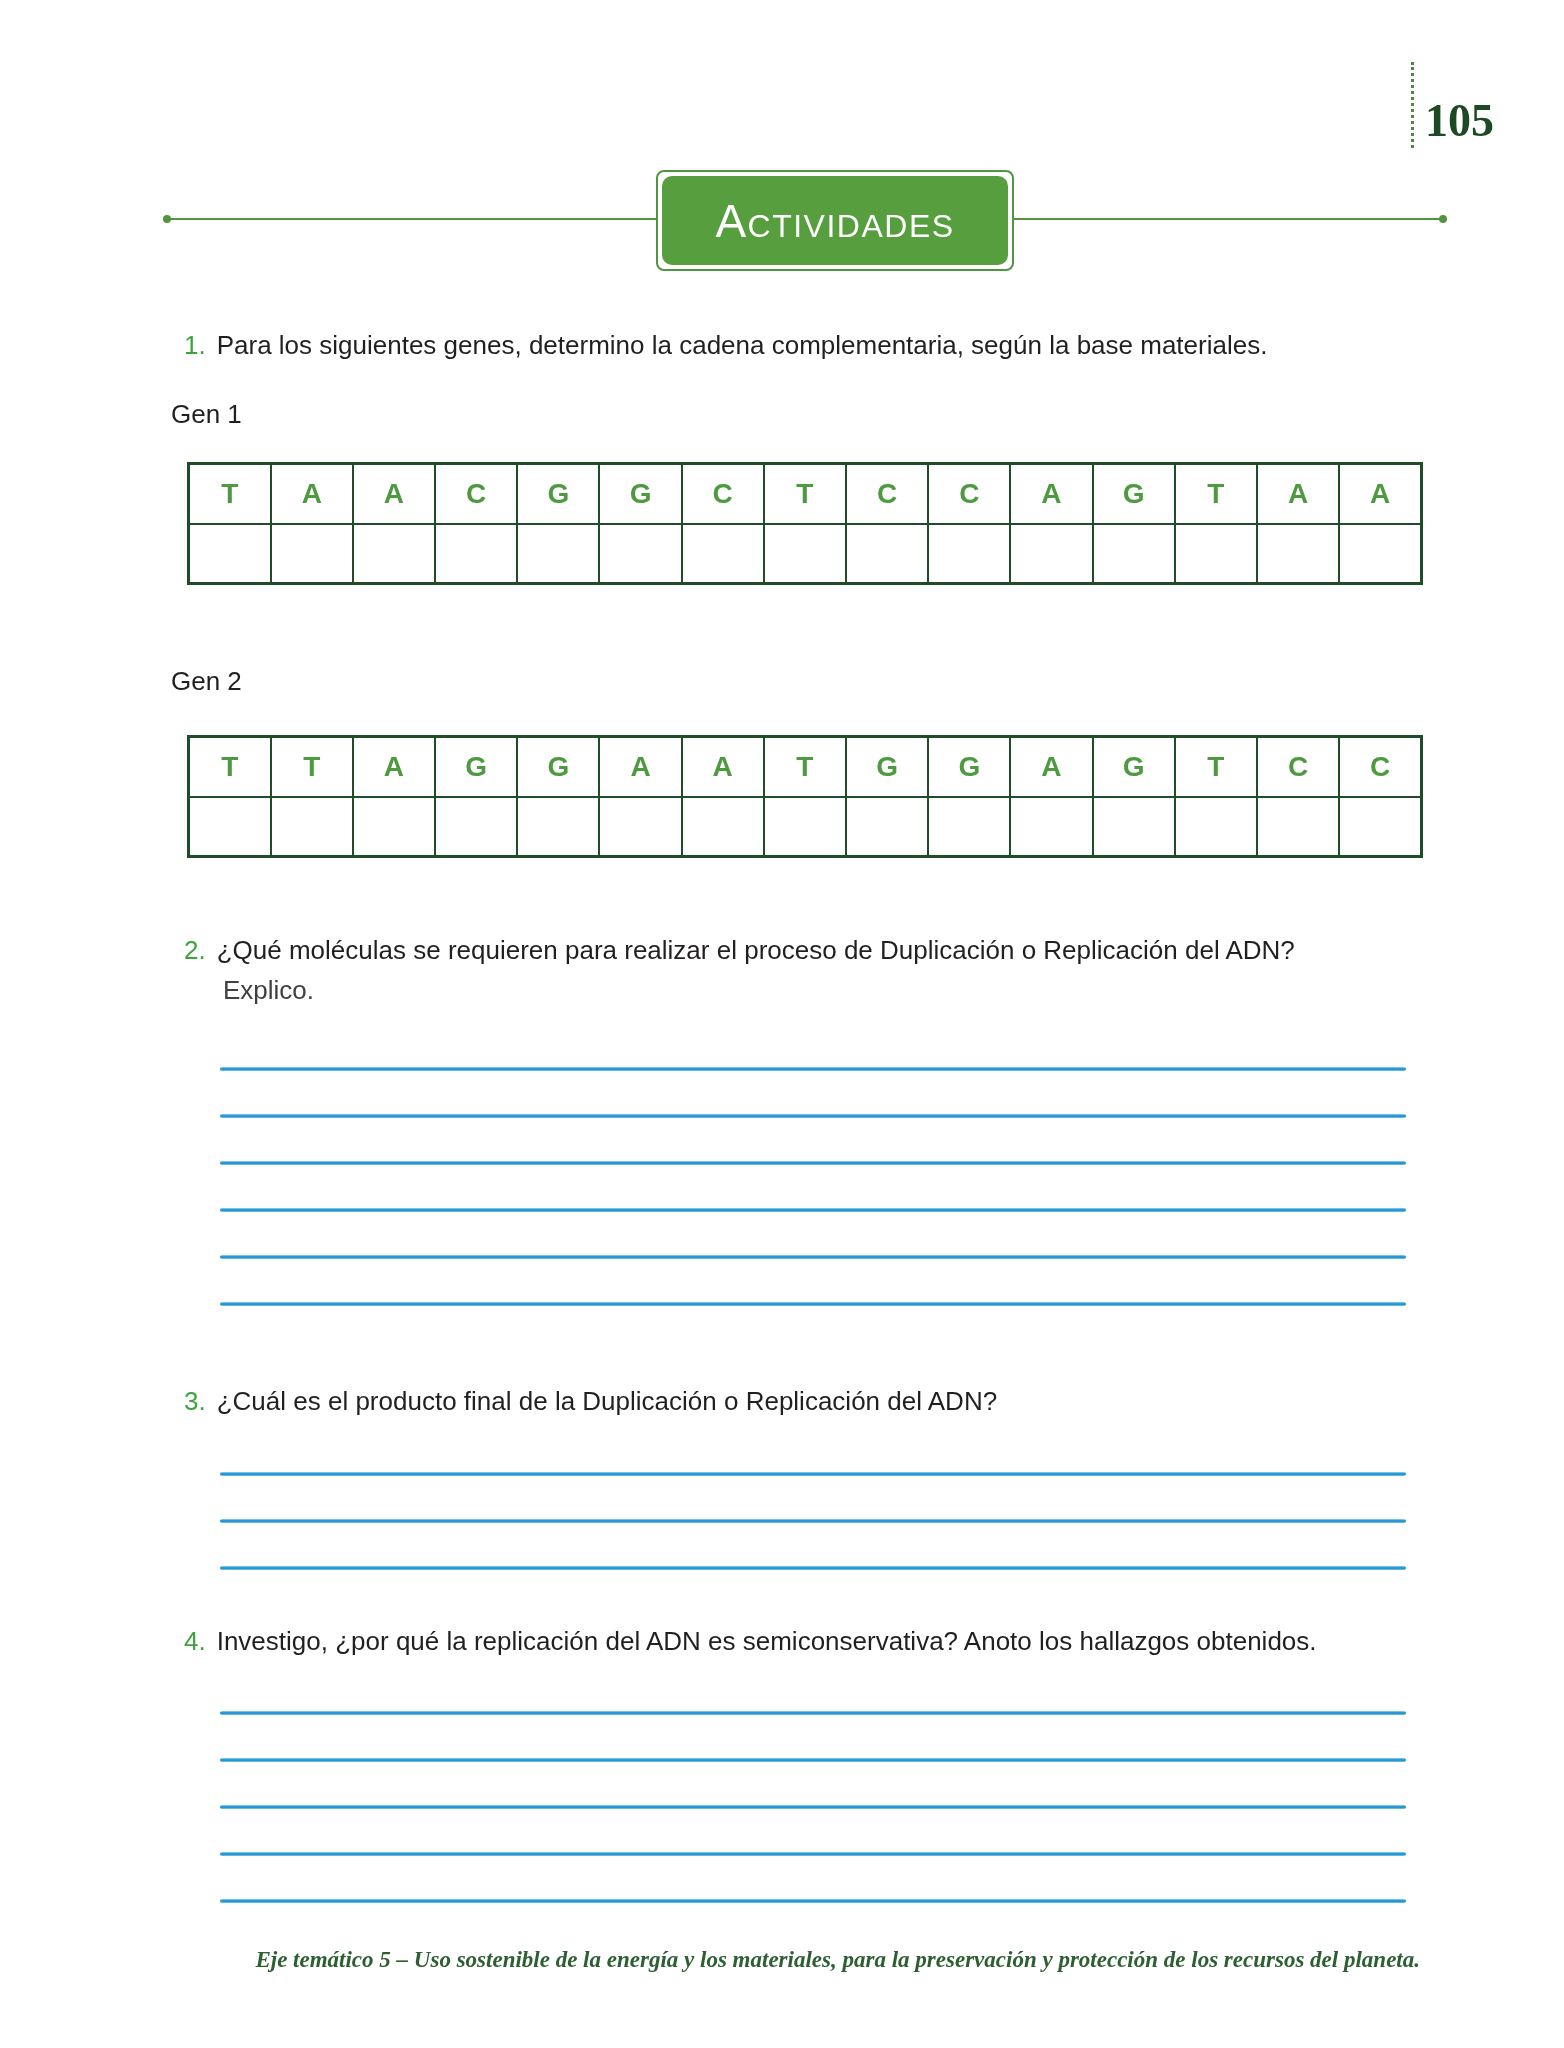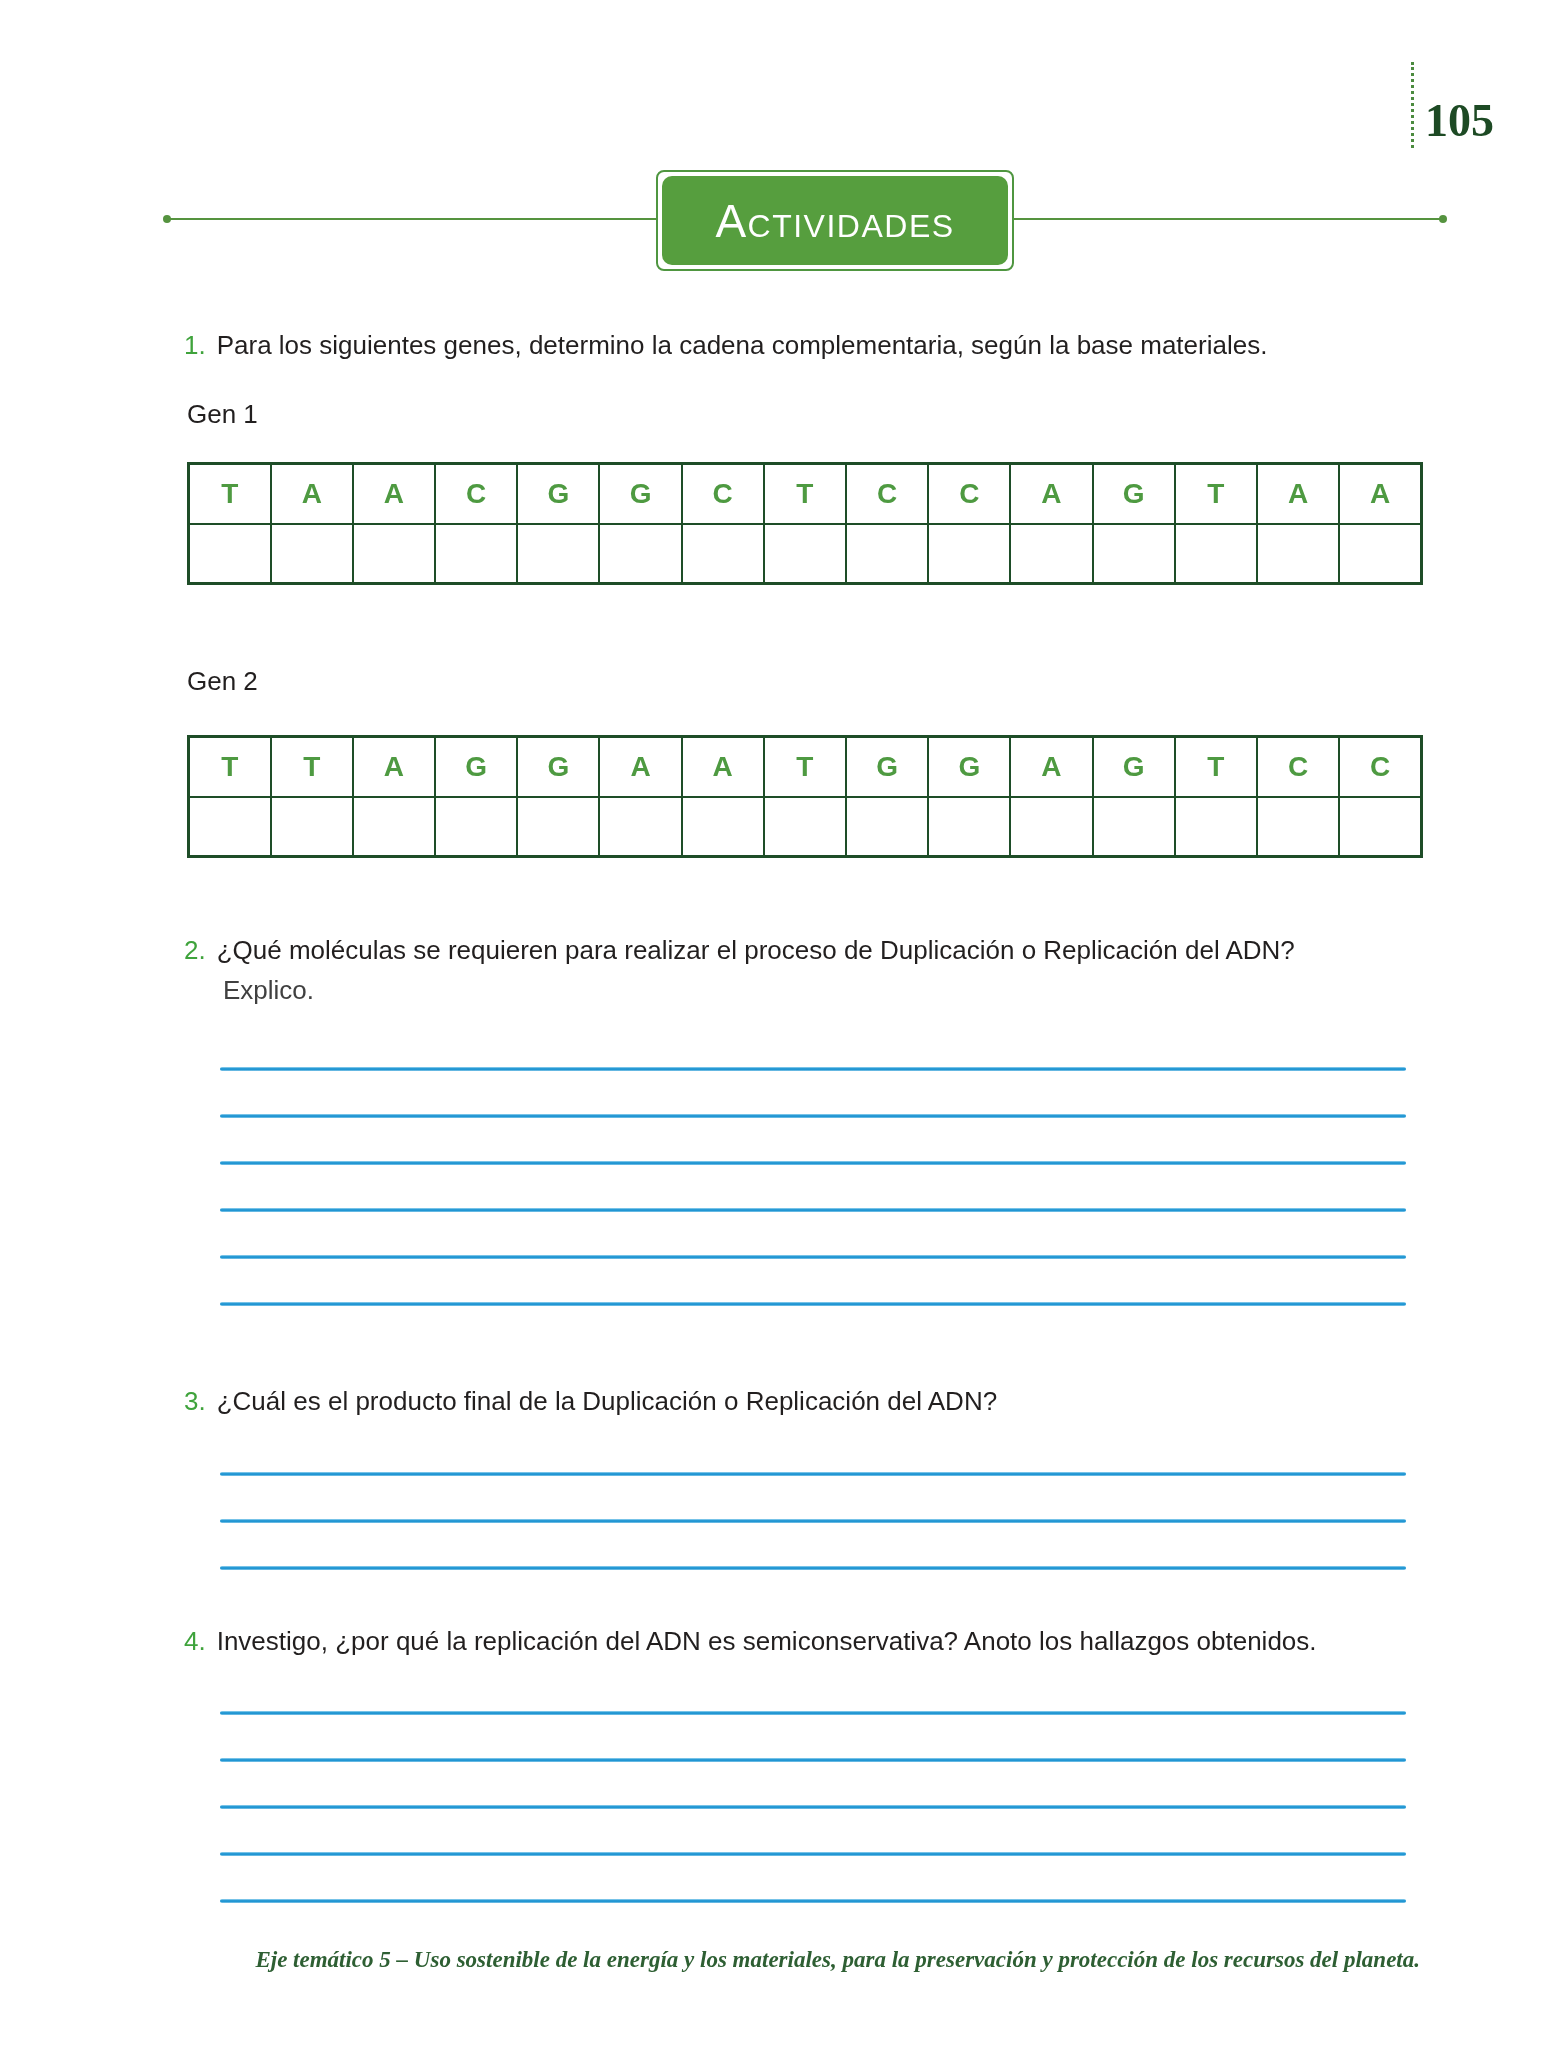--- a/index.html
+++ b/index.html
@@ -50,21 +50,21 @@
     position:absolute; left:184px; font-size:26px; line-height:30px;
     display:flex; gap:11px; white-space:nowrap; color:#221f1f;
   }
   .qnum { color:#3fa33c; }
   .question-cont {
     position:absolute; left:223px; font-size:26px; line-height:30px;
     color:#404040; white-space:nowrap;
   }
 
   
-  .gene-label { position:absolute; left:187px; font-size:26px; color:#221f1f; }
+  .gene-label { position:absolute; left:171px; font-size:26px; color:#221f1f; }
   .gene-table {
     position:absolute; left:187px; width:1236px;
     border-collapse:collapse; table-layout:fixed;
     border:3px solid #1e4d28;
   }
   .gene-table td {
     border:2px solid #1e4d28; height:60px;
     text-align:center; vertical-align:middle;
   }
   .gene-table td.base {

